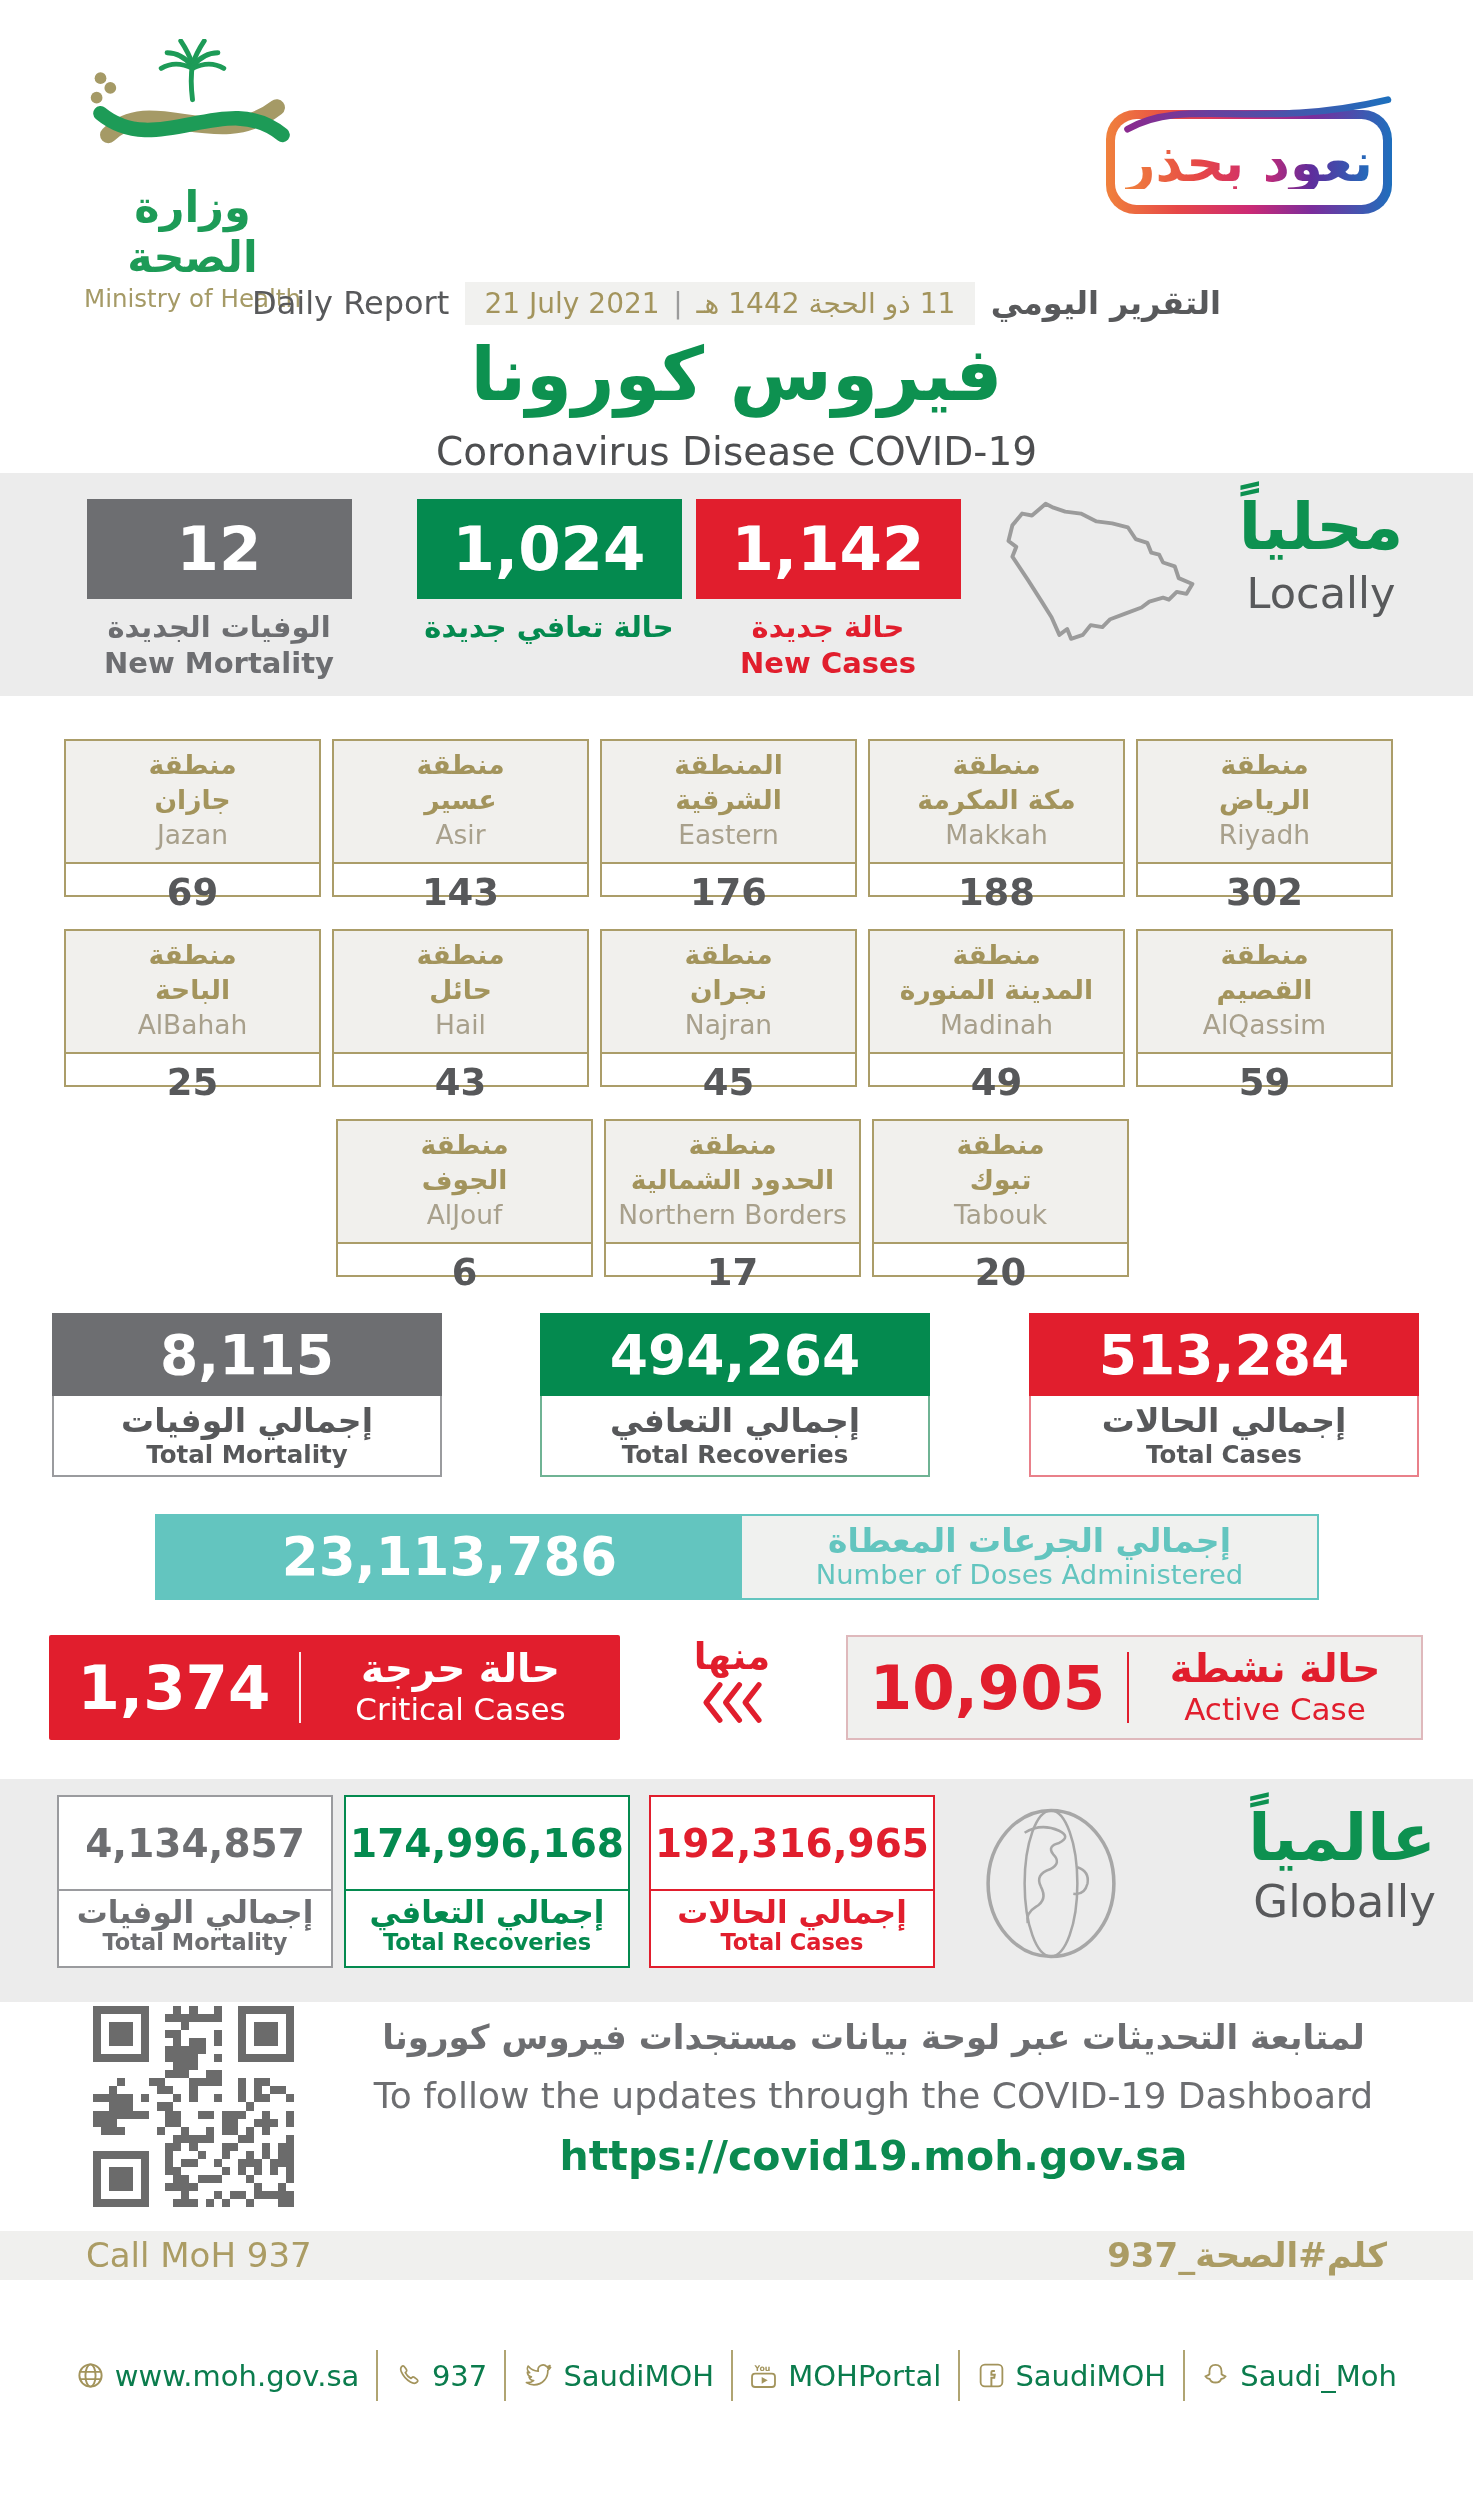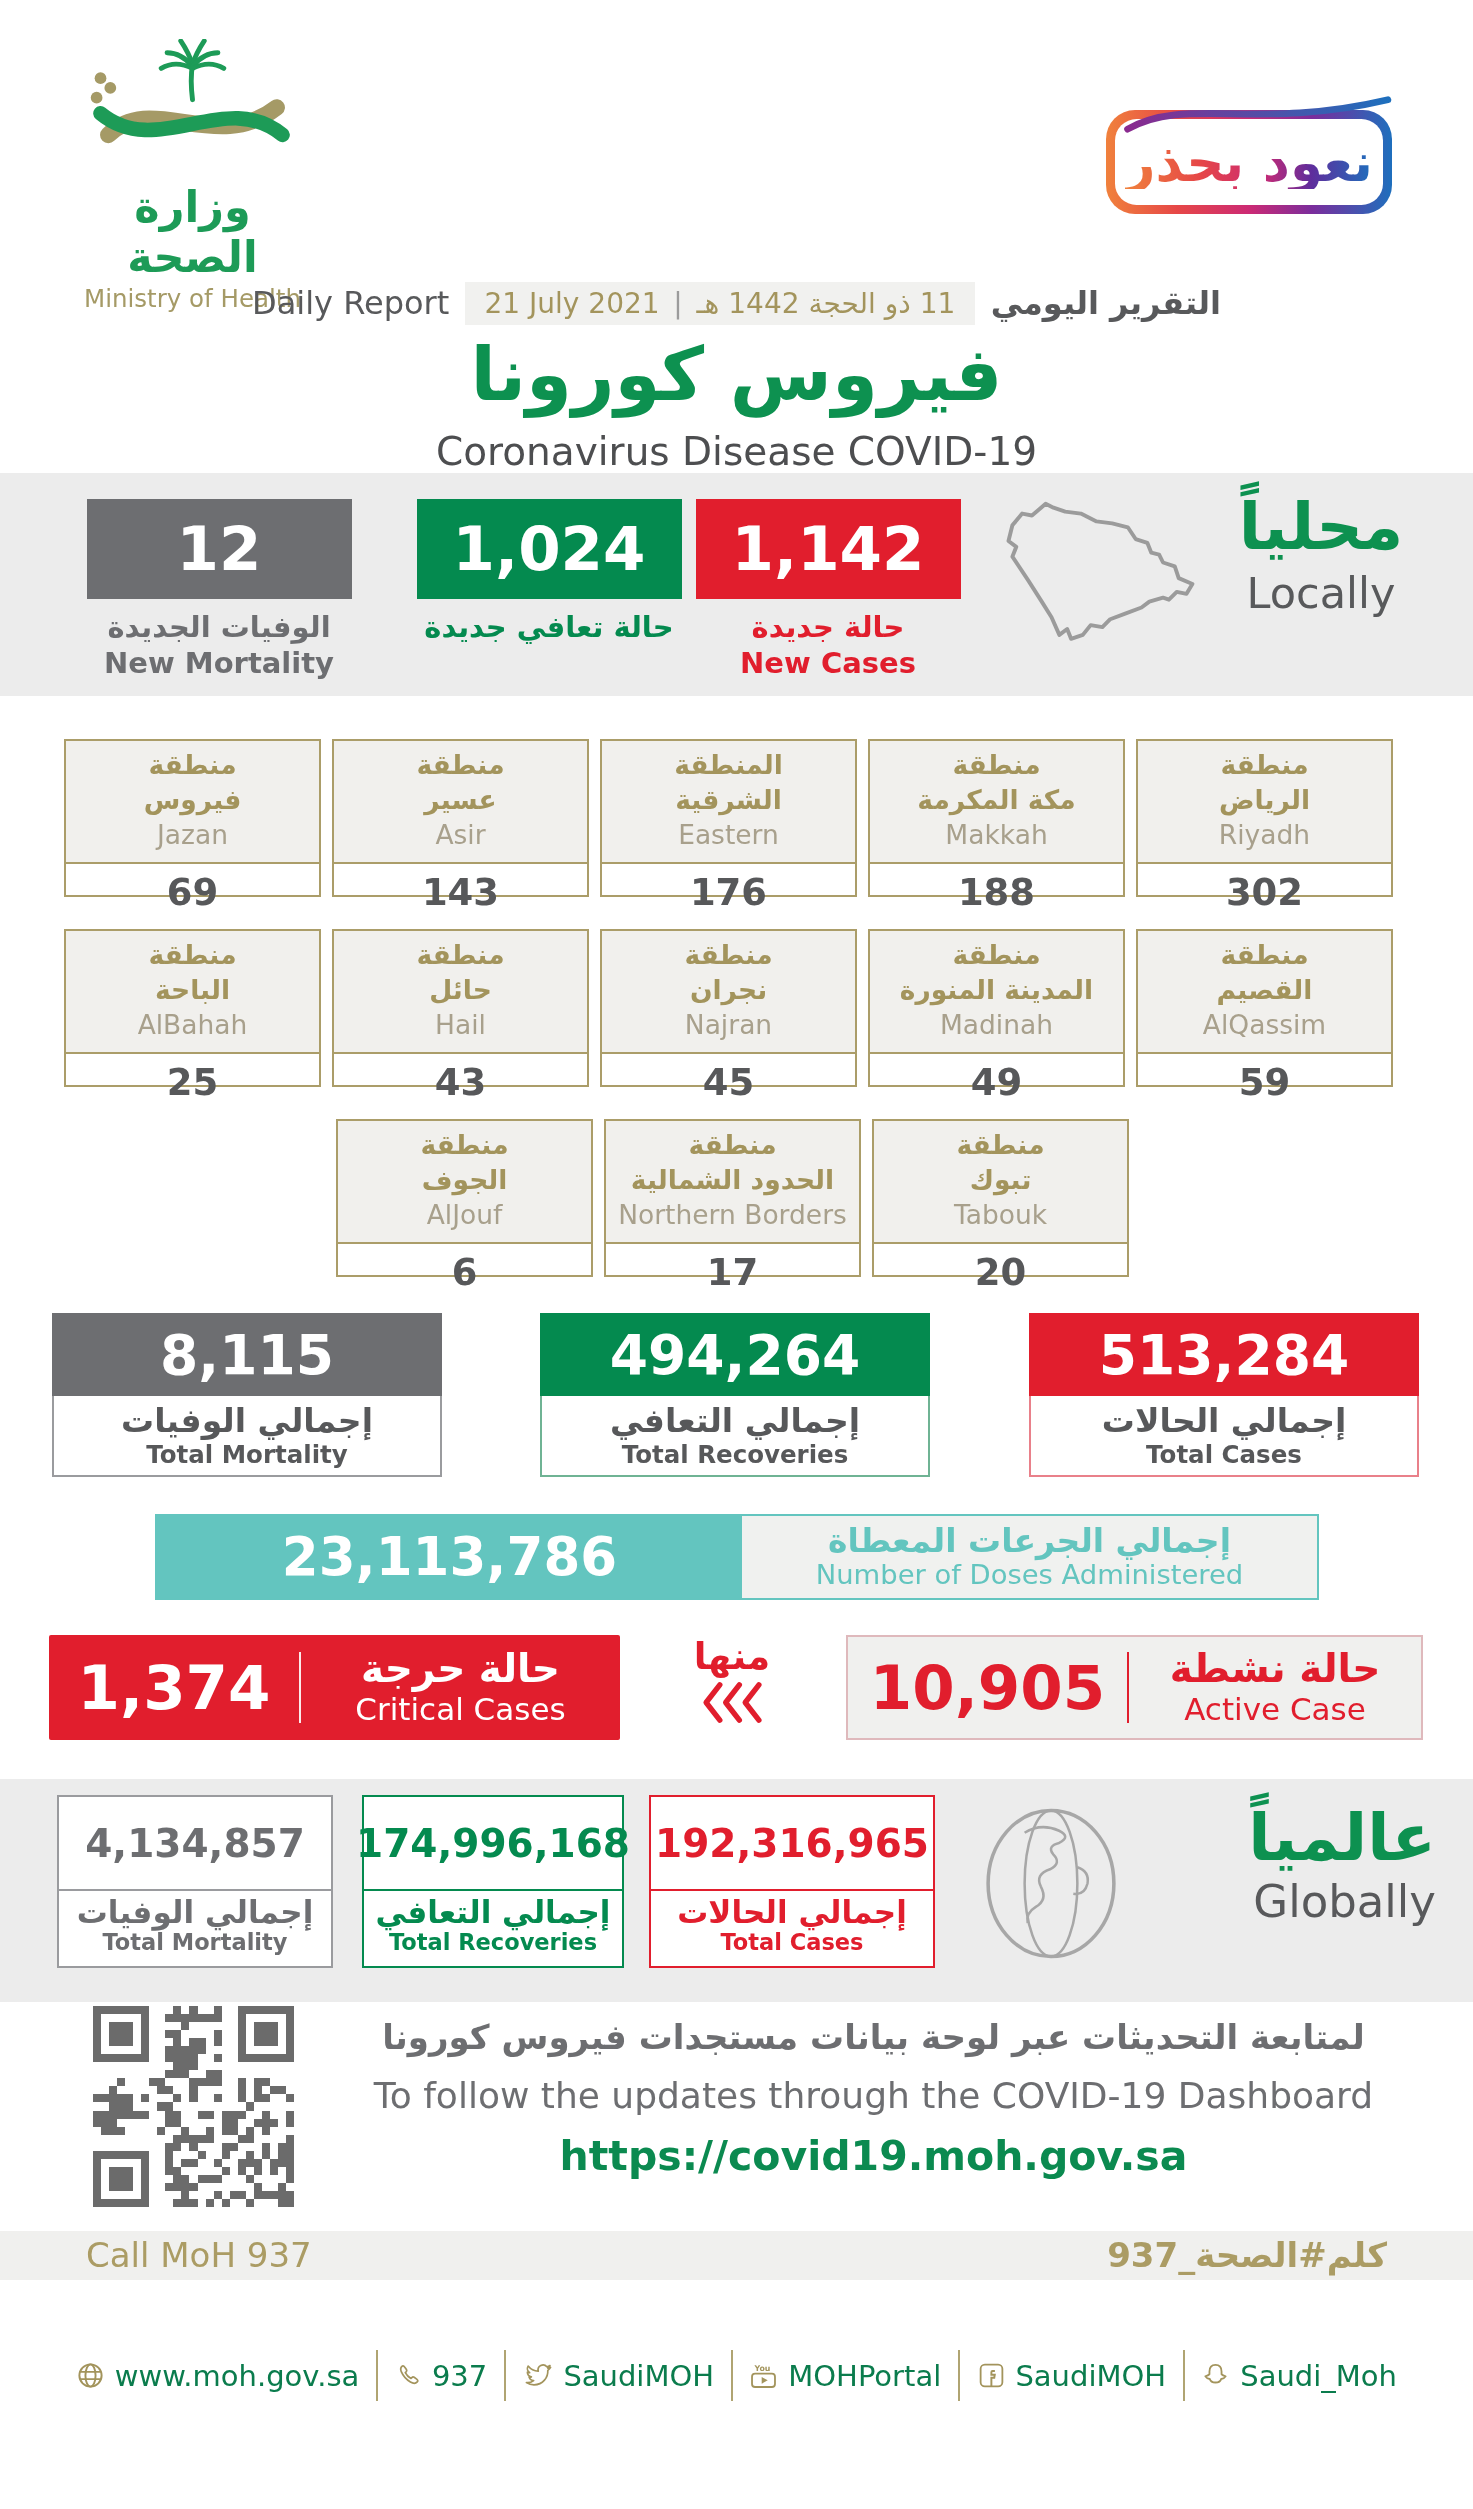--- a/index.html
+++ b/index.html
@@ -100,21 +100,21 @@
 
   
   .band-global{height:223px}
   .global-title{position:absolute;right:37px;top:23.5px;width:274px;text-align:right}
   .global-title .ar{color:var(--green2);font-size:65px;font-weight:bold;line-height:1.1}
   .global-title .en{color:var(--dgray);font-size:45px;margin-top:1px}
   .globe{position:absolute;left:980px;top:27.4px}
   .gwrap{position:absolute;left:0;top:16.7px;width:980px;height:173px}
   .gbox{position:absolute;top:0;height:173px;background:#fff;border:2px solid;text-align:center}
   .gbox:nth-child(1){left:57px;width:276px}
-  .gbox:nth-child(2){left:362px;width:262px}
+  .gbox:nth-child(2){left:344px;width:286px}
   .gbox:nth-child(3){left:649px;width:286px}
   .g-num{height:94px;display:flex;align-items:center;justify-content:center;font-size:39px;font-weight:bold;border-bottom:2px solid}
   .g-ar{font-size:31px;font-weight:bold;margin-top:3.9px;line-height:1.1}
   .g-en{font-size:22.5px;font-weight:bold}
   .gbox.o-gray{border-color:#9a9b9e;color:var(--gray)} .gbox.o-gray .g-num{border-color:#9a9b9e}
   .gbox.o-green{border-color:var(--green);color:var(--green)} .gbox.o-green .g-num{border-color:var(--green)}
   .gbox.o-red{border-color:var(--red);color:var(--red)} .gbox.o-red .g-num{border-color:var(--red)}
 
   
   .qr-sec{position:relative;height:229px;background:#fff}
@@ -214,21 +214,21 @@
       <div class="ar" dir="rtl">محلياً</div>
       <div class="en">Locally</div>
     </div>
   </div>
 
   <div class="regions">
     <div class="r-row">
       <div class="region">
         <div class="r-top">
           <div class="r-ar1" dir="rtl">منطقة</div>
-          <div class="r-ar2" dir="rtl">فيروس</div>
+          <div class="r-ar2" dir="rtl">جازان</div>
           <div class="r-en">Jazan</div>
         </div>
         <div class="r-num">69</div>
       </div>
         <div class="region">
         <div class="r-top">
           <div class="r-ar1" dir="rtl">منطقة</div>
           <div class="r-ar2" dir="rtl">عسير</div>
           <div class="r-en">Asir</div>
         </div>

